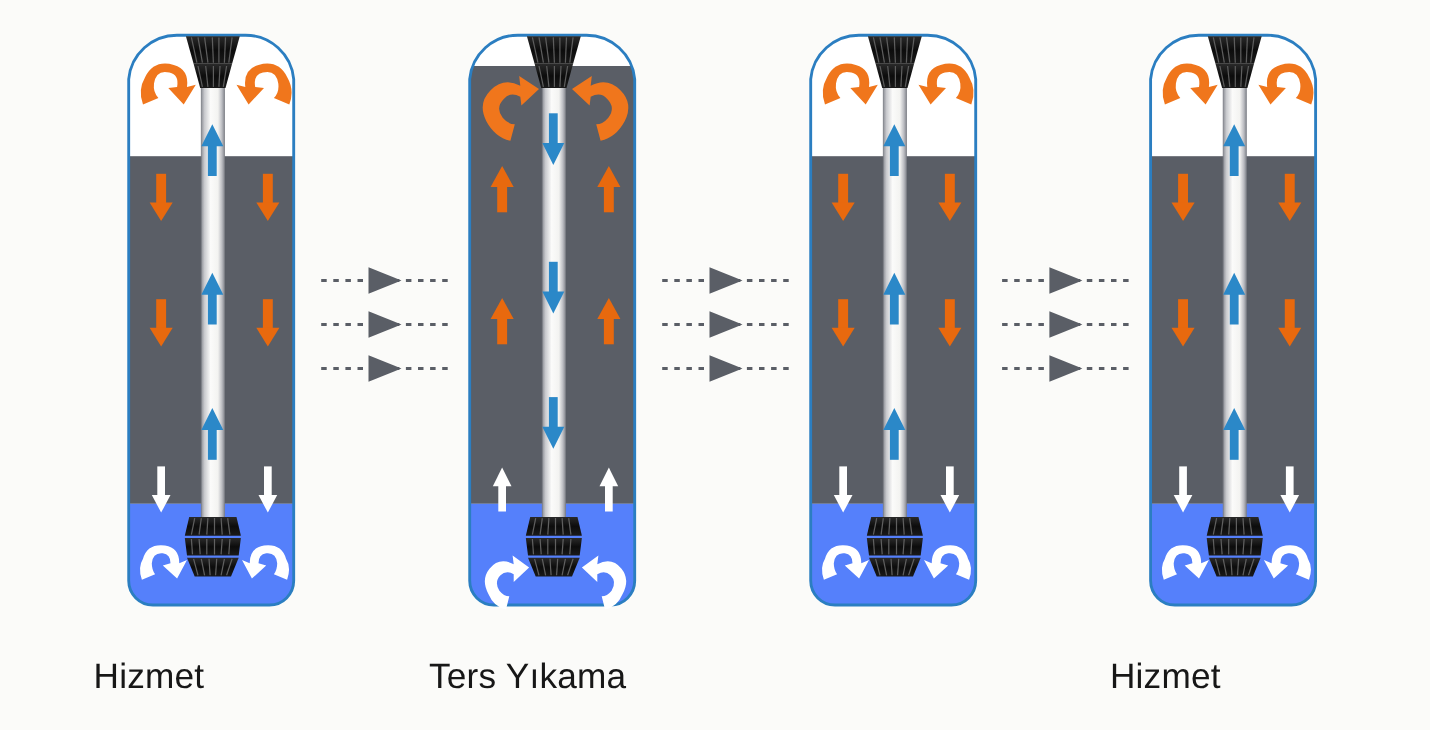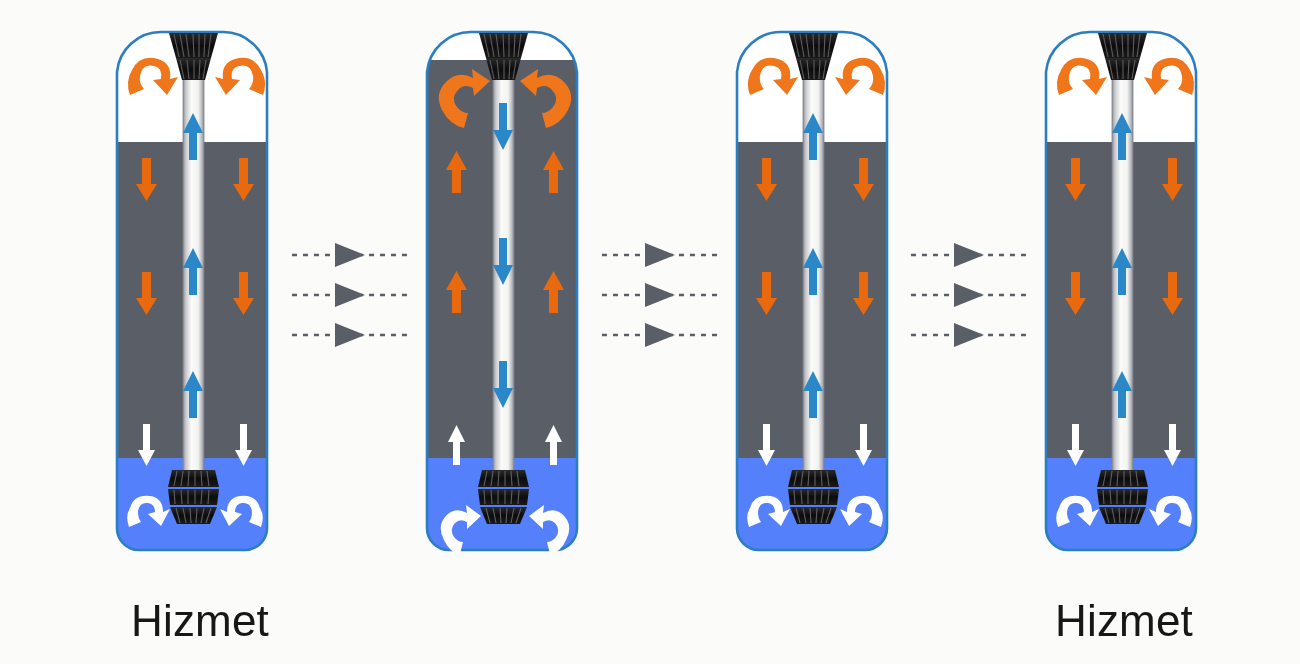--- a/index.html
+++ b/index.html
@@ -7,23 +7,22 @@
     width:1300px;height:664px;
     background:#fbfbf9;
     font-family:"Liberation Sans", sans-serif;
     overflow:hidden;
     position:relative;
   }
   #stage{position:absolute;left:0;top:0;width:1300px;height:664px;}
   .tank-wrap{position:absolute;top:0;width:100%;height:100%;}
   .label{
     position:absolute;
-    text-align:center;
     color:#171717;
-    font-size:44px;
+    font-size:32px;
     font-weight:400;
     letter-spacing:0.2px;
     white-space:nowrap;
   }
   svg{display:block;}
 </style>
 </head>
 <body>
 
 <div id="stage">
@@ -564,15 +563,16 @@
         <path stroke="none" d="M954,243 L984,255 L954,267 Z"></path>
         <line x1="911" y1="295" x2="1029" y2="295"></line>
         <path stroke="none" d="M954,283 L984,295 L954,307 Z"></path>
         <line x1="911" y1="335" x2="1029" y2="335"></line>
         <path stroke="none" d="M954,323 L984,335 L954,347 Z"></path>
       </g>
     </svg>
   </div>
 
   <div class="label" style="left:85px;top:596px;width:230px;">Hizmet</div>
+  <div class="label" style="left:390px;top:596px;width:230px;">Ters Yıkama</div>
   <div class="label" style="left:1009px;top:596px;width:230px;">Hizmet</div>
 
 </div>
 
 </body></html>

